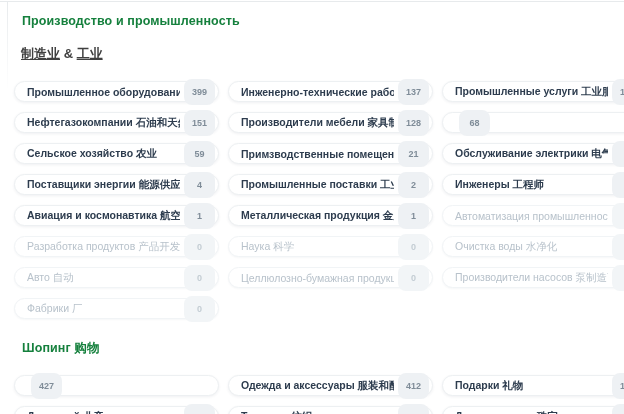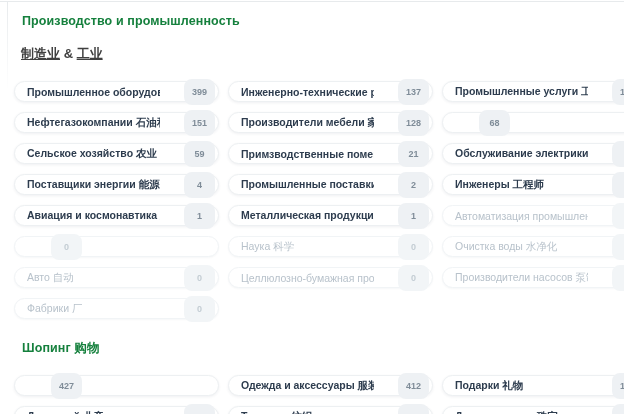--- a/index.html
+++ b/index.html
@@ -46,21 +46,21 @@
   }
   .pill-label {
     font-size: 10.5px; font-weight: 600; color: #2d3c4e;
     white-space: nowrap; overflow: hidden;
   }
   .pill-badge {
     min-width: 31px; height: 26px; border-radius: 8px;
     background: #eef1f4; color: #7f8c98;
     font-size: 9px; font-weight: 600;
     display: flex; align-items: center; justify-content: center;
-    padding: 0 8px; flex: 0 0 auto; margin-left: 24px;
+    padding: 0 8px; flex: 0 0 auto; margin-left: 4px;
   }
   .pill.off { border-color: #f1f4f6; box-shadow: 0 1px 2px rgba(25,45,65,0.04); }
   .pill.off .pill-label { color: #b8c2cb; font-weight: 400; }
   .pill.off .pill-badge { background: #f2f5f7; color: #c4cdd4; }
   .title-shopping { margin-top: 21px; }
 </style>
 </head>
 <body>
 
 <div class="panel-top-edge"></div>
@@ -98,20 +98,21 @@
           <span class="pill-label">Поставщики энергии  能源供应商</span>
           <span class="pill-badge">4</span>
         </div>
 
         <div class="pill">
           <span class="pill-label">Авиация и космонавтика  航空和宇航</span>
           <span class="pill-badge">1</span>
         </div>
 
         <div class="pill off">
+          <span class="pill-label">Разработка продуктов  产品开发</span>
           <span class="pill-badge">0</span>
         </div>
 
         <div class="pill off">
           <span class="pill-label">Авто  自动</span>
           <span class="pill-badge">0</span>
         </div>
 
         <div class="pill off">
           <span class="pill-label">Фабрики  厂</span>

